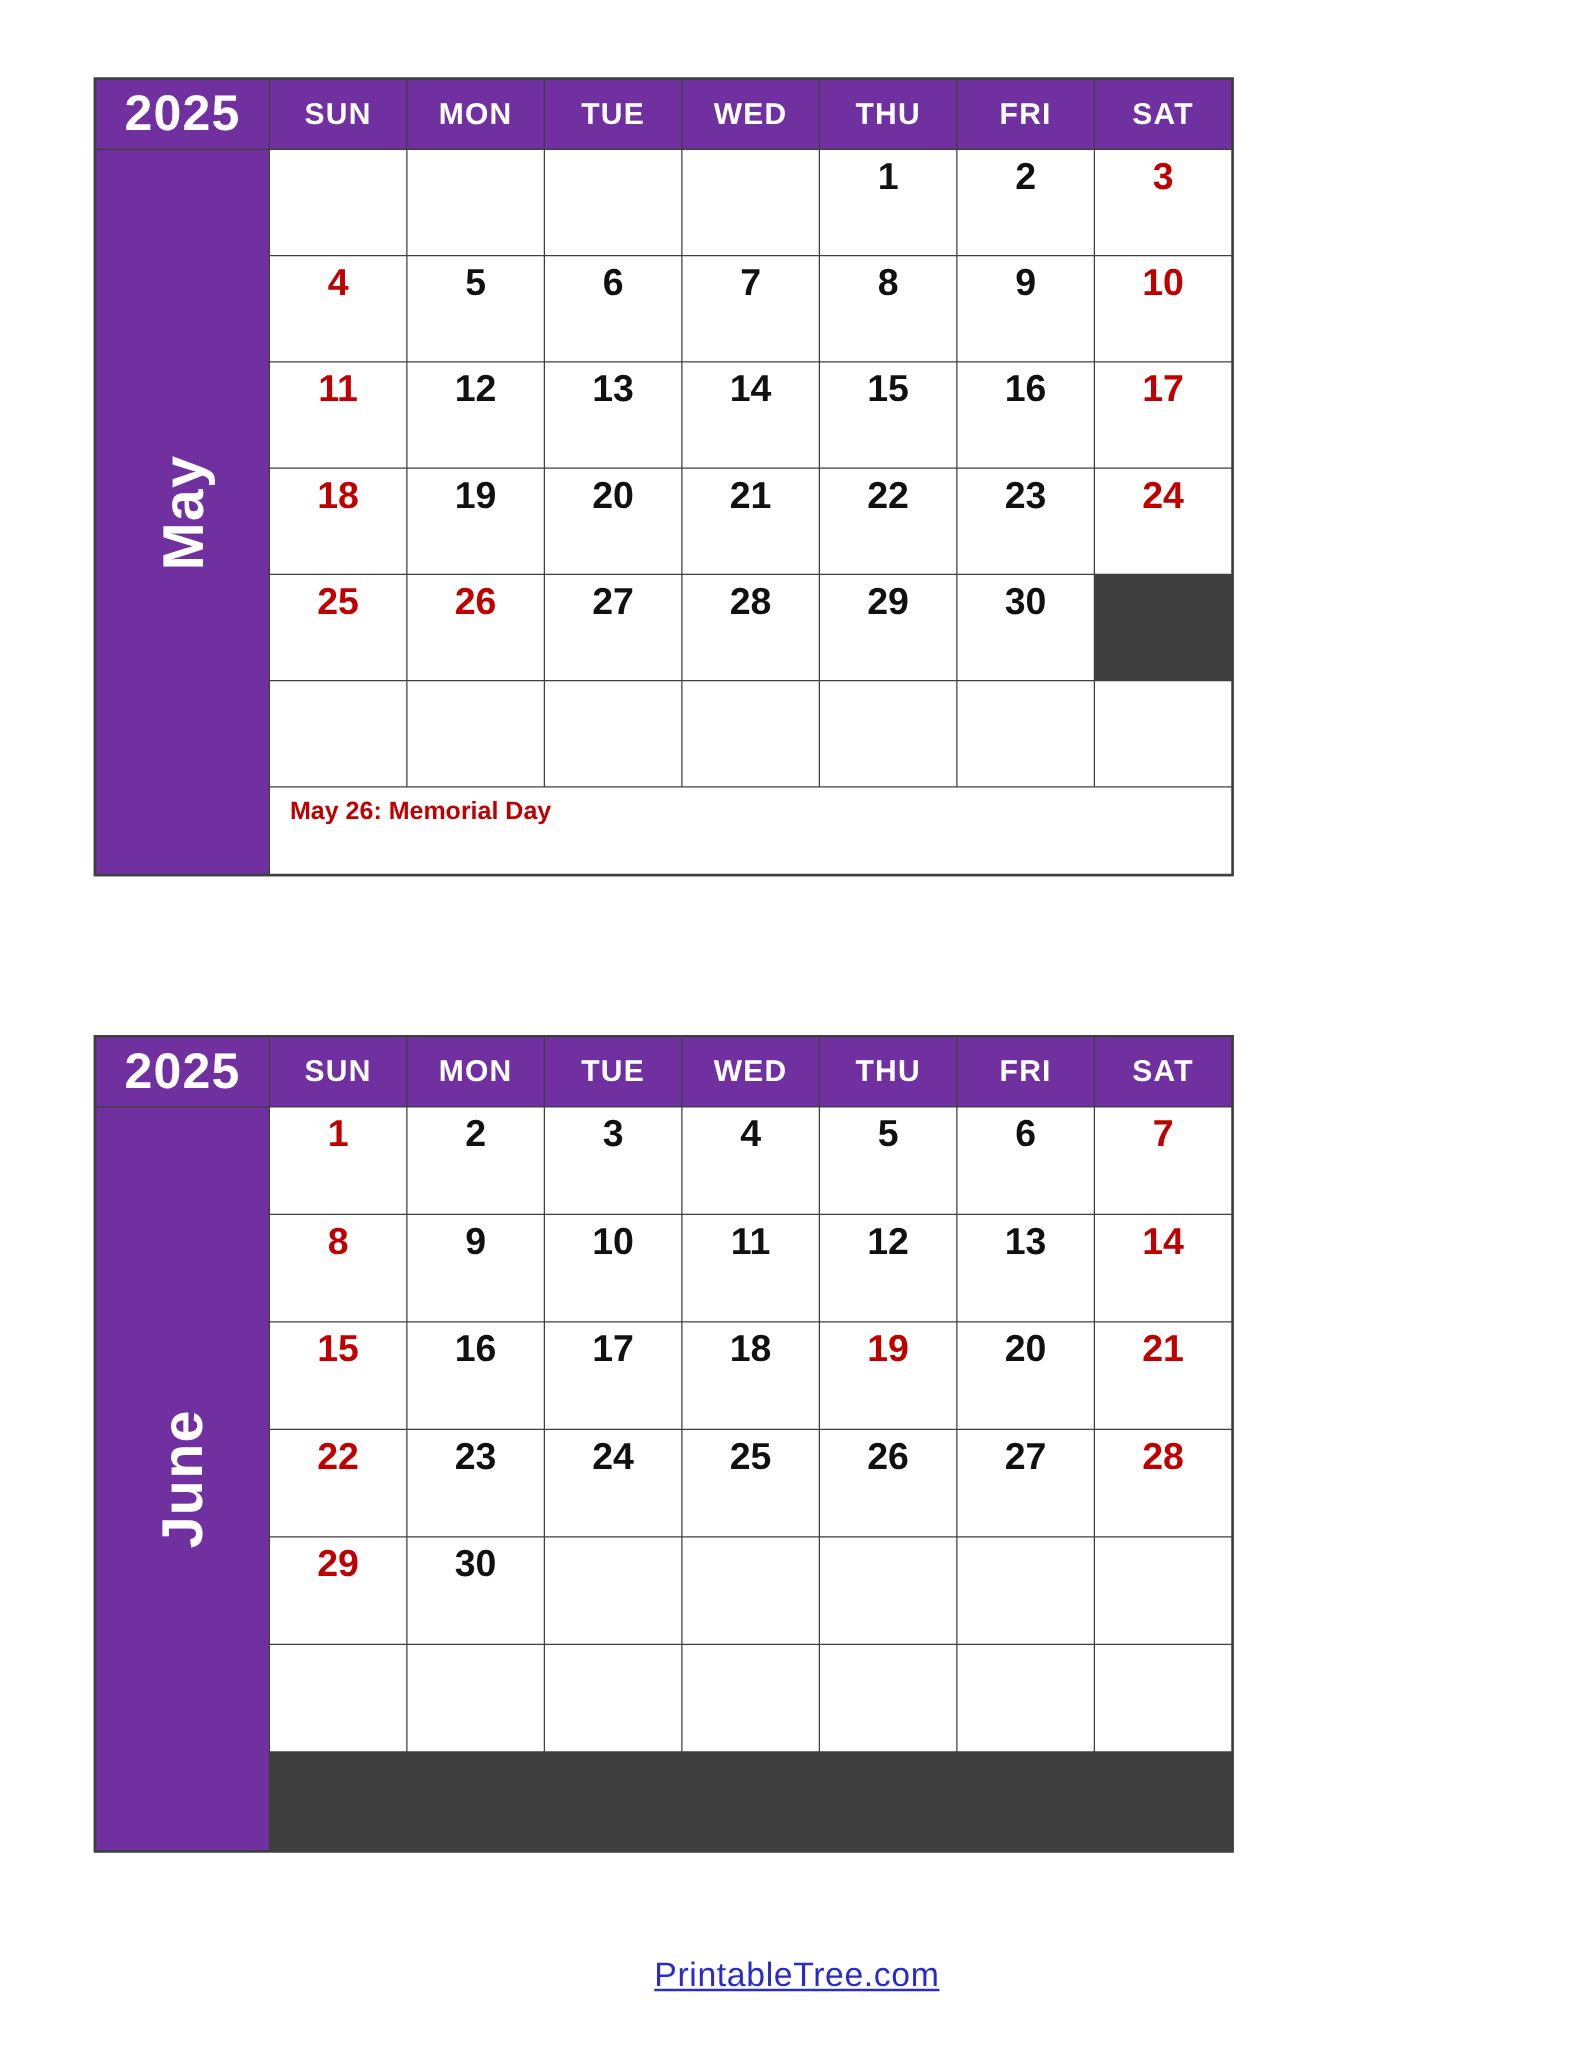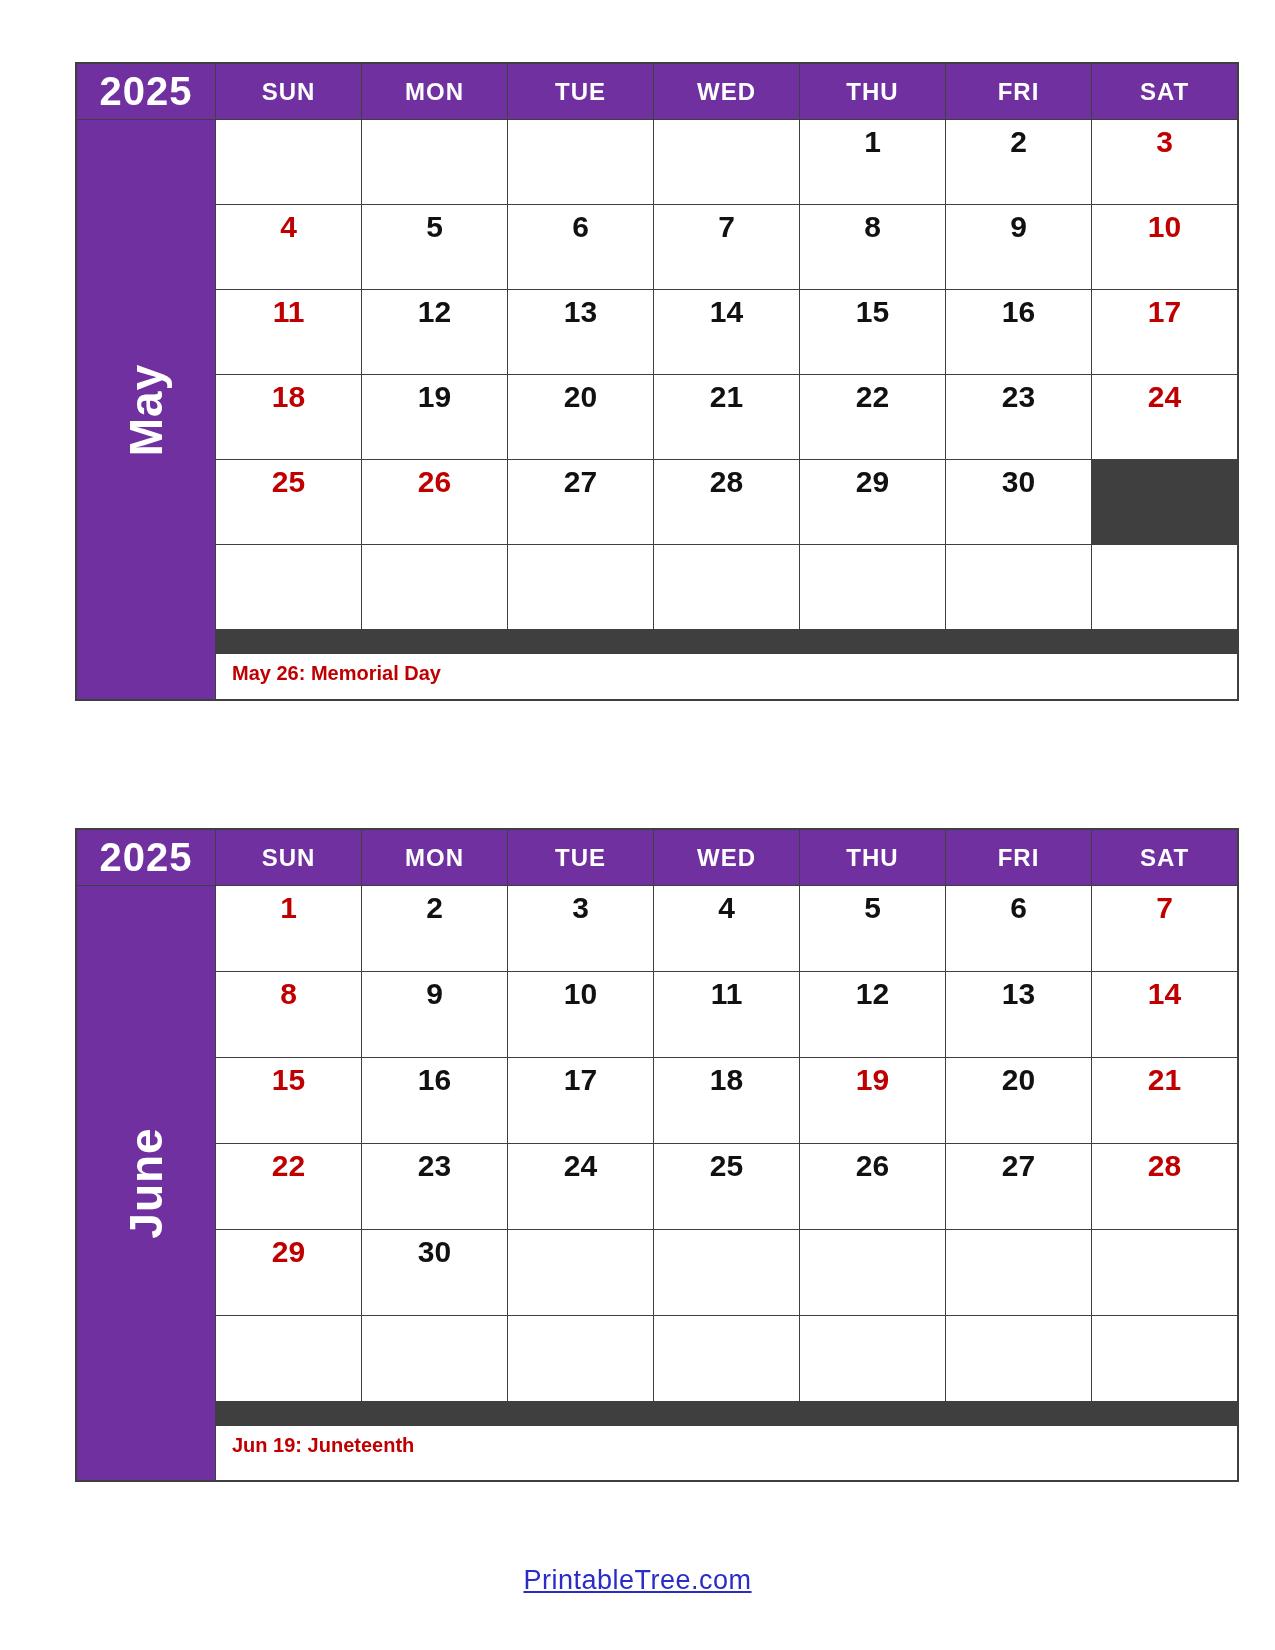--- a/index.html
+++ b/index.html
@@ -9,21 +9,21 @@
   }
   body {
     width: 1275px;
     height: 1650px;
     position: relative;
     font-family: "Liberation Sans", "DejaVu Sans", sans-serif;
   }
   .calendar {
     position: absolute;
     left: 75px;
-    width: 1164px;
+    width: 912px;
     box-sizing: border-box;
     display: grid;
     grid-template-columns: 138px repeat(7, 1fr);
     gap: 1px;
     background: var(--grid-border, #3f3f3f);
     border: 2px solid var(--grid-border, #3f3f3f);
   }
   #cal-0 {
     top: 62px;
     grid-template-rows: 55px repeat(6, 84px) 69px;
@@ -82,21 +82,20 @@
   }
   .note-row {
     grid-column: 2 / 9;
     grid-row: 8;
     background: #ffffff;
     box-sizing: border-box;
     padding: 8px 0 0 16px;
     font-size: 20px;
     font-weight: bold;
     color: var(--red, #C00000);
-    margin-top: 24px;
   }
   .footer-link-wrap {
     position: absolute;
     top: 1565px;
     left: 0;
     width: 100%;
     text-align: center;
   }
   .footer-link-wrap a {
     color: var(--link-blue, #2B2BC8);
@@ -162,21 +161,20 @@
     <div class="cell" style="grid-area: 7 / 6;"></div>
     <div class="cell" style="grid-area: 7 / 7;"></div>
     <div class="cell" style="grid-area: 7 / 8;"></div>
   </div>
 
 <div class="calendar" id="cal-1">
   <div class="hdr year-cell">2025</div>
   <div class="sidebar">
     <span class="month-label">June</span>
   </div>
-  <div class="note-row">Jun 19: Juneteenth</div>
 <div class="hdr dow" style="grid-area: 1 / 2;">SUN</div>
     <div class="hdr dow" style="grid-area: 1 / 3;">MON</div>
     <div class="hdr dow" style="grid-area: 1 / 4;">TUE</div>
     <div class="hdr dow" style="grid-area: 1 / 5;">WED</div>
     <div class="hdr dow" style="grid-area: 1 / 6;">THU</div>
     <div class="hdr dow" style="grid-area: 1 / 7;">FRI</div>
     <div class="hdr dow" style="grid-area: 1 / 8;">SAT</div>
     <div class="cell red" style="grid-area: 2 / 2;">1</div>
     <div class="cell" style="grid-area: 2 / 3;">2</div>
     <div class="cell" style="grid-area: 2 / 4;">3</div>

